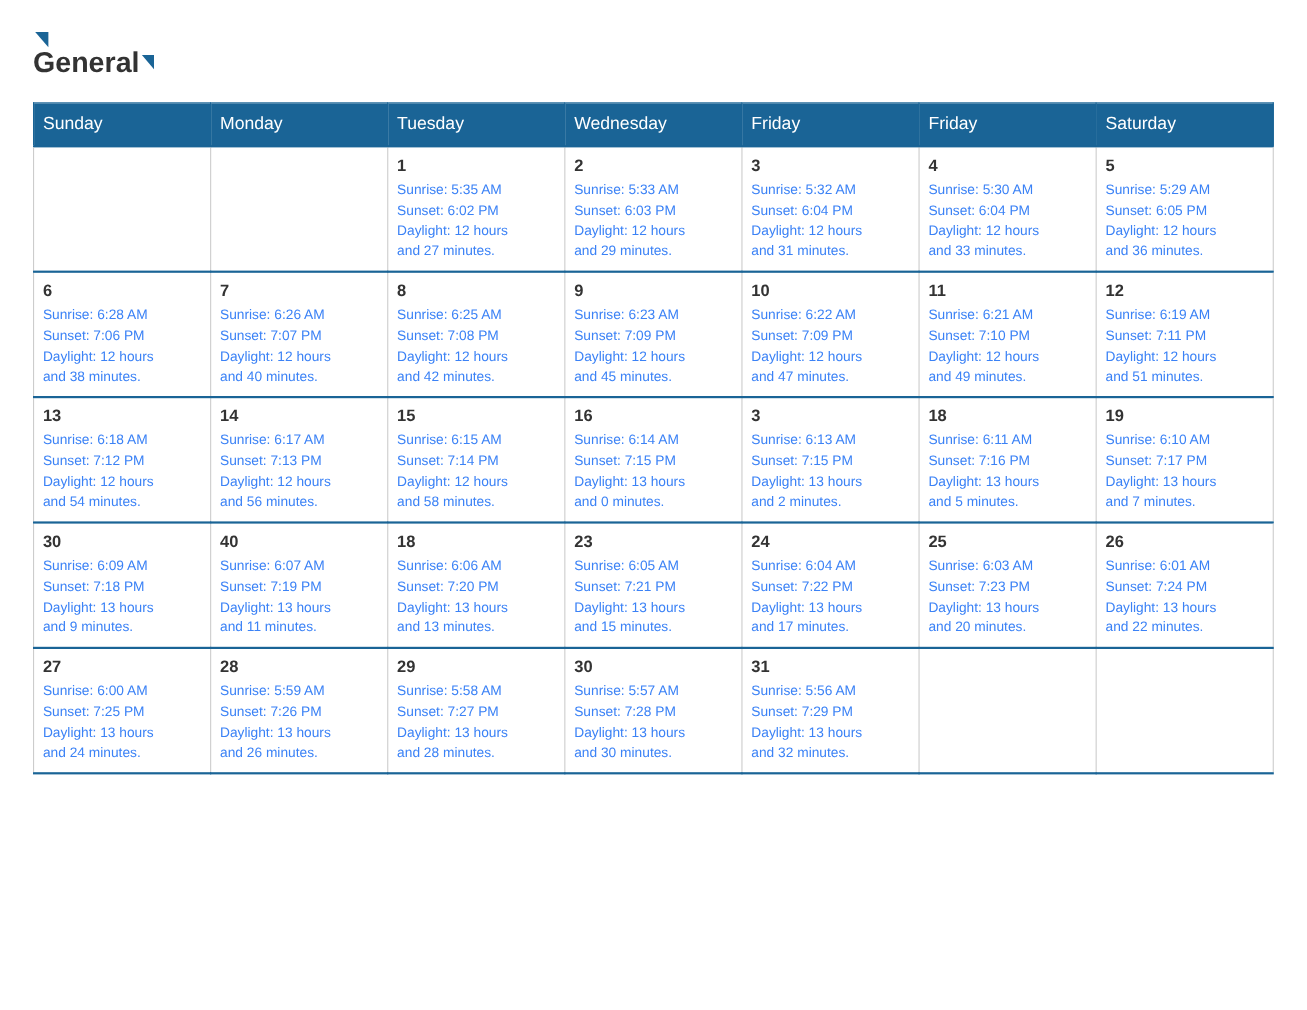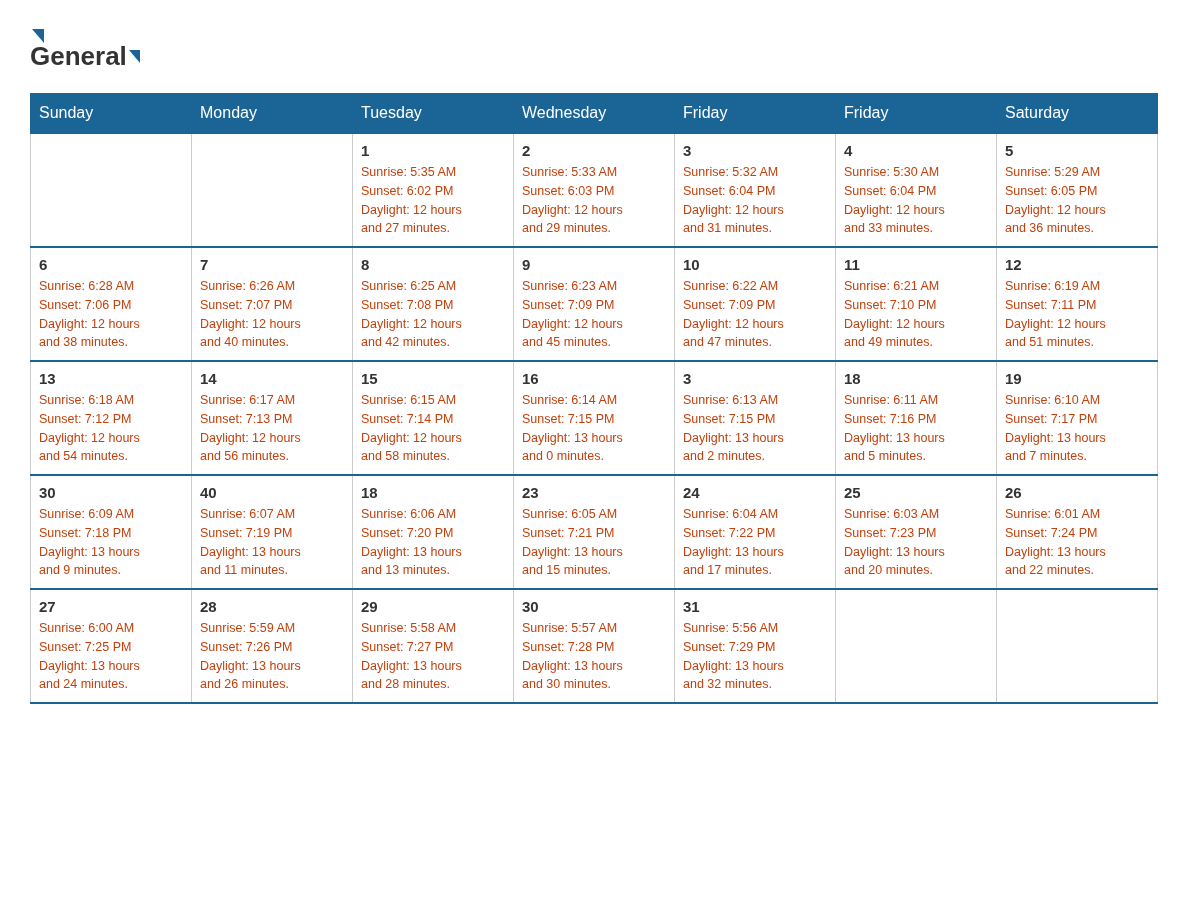--- a/index.html
+++ b/index.html
@@ -83,21 +83,21 @@
     }
     .day-number {
       font-size: 15px;
       font-weight: bold;
       margin-bottom: 4px;
       display: block;
     }
     .day-info {
       font-size: 12.5px;
       line-height: 1.5;
-      color: #c2410c;
+      color: #3b82f6;
     }
     .empty-cell {
       background: #fff;
     }
     tr { border-bottom: 2px solid #1a6496; }
   </style>
 </head>
 <body>
 
 <div class="header">

